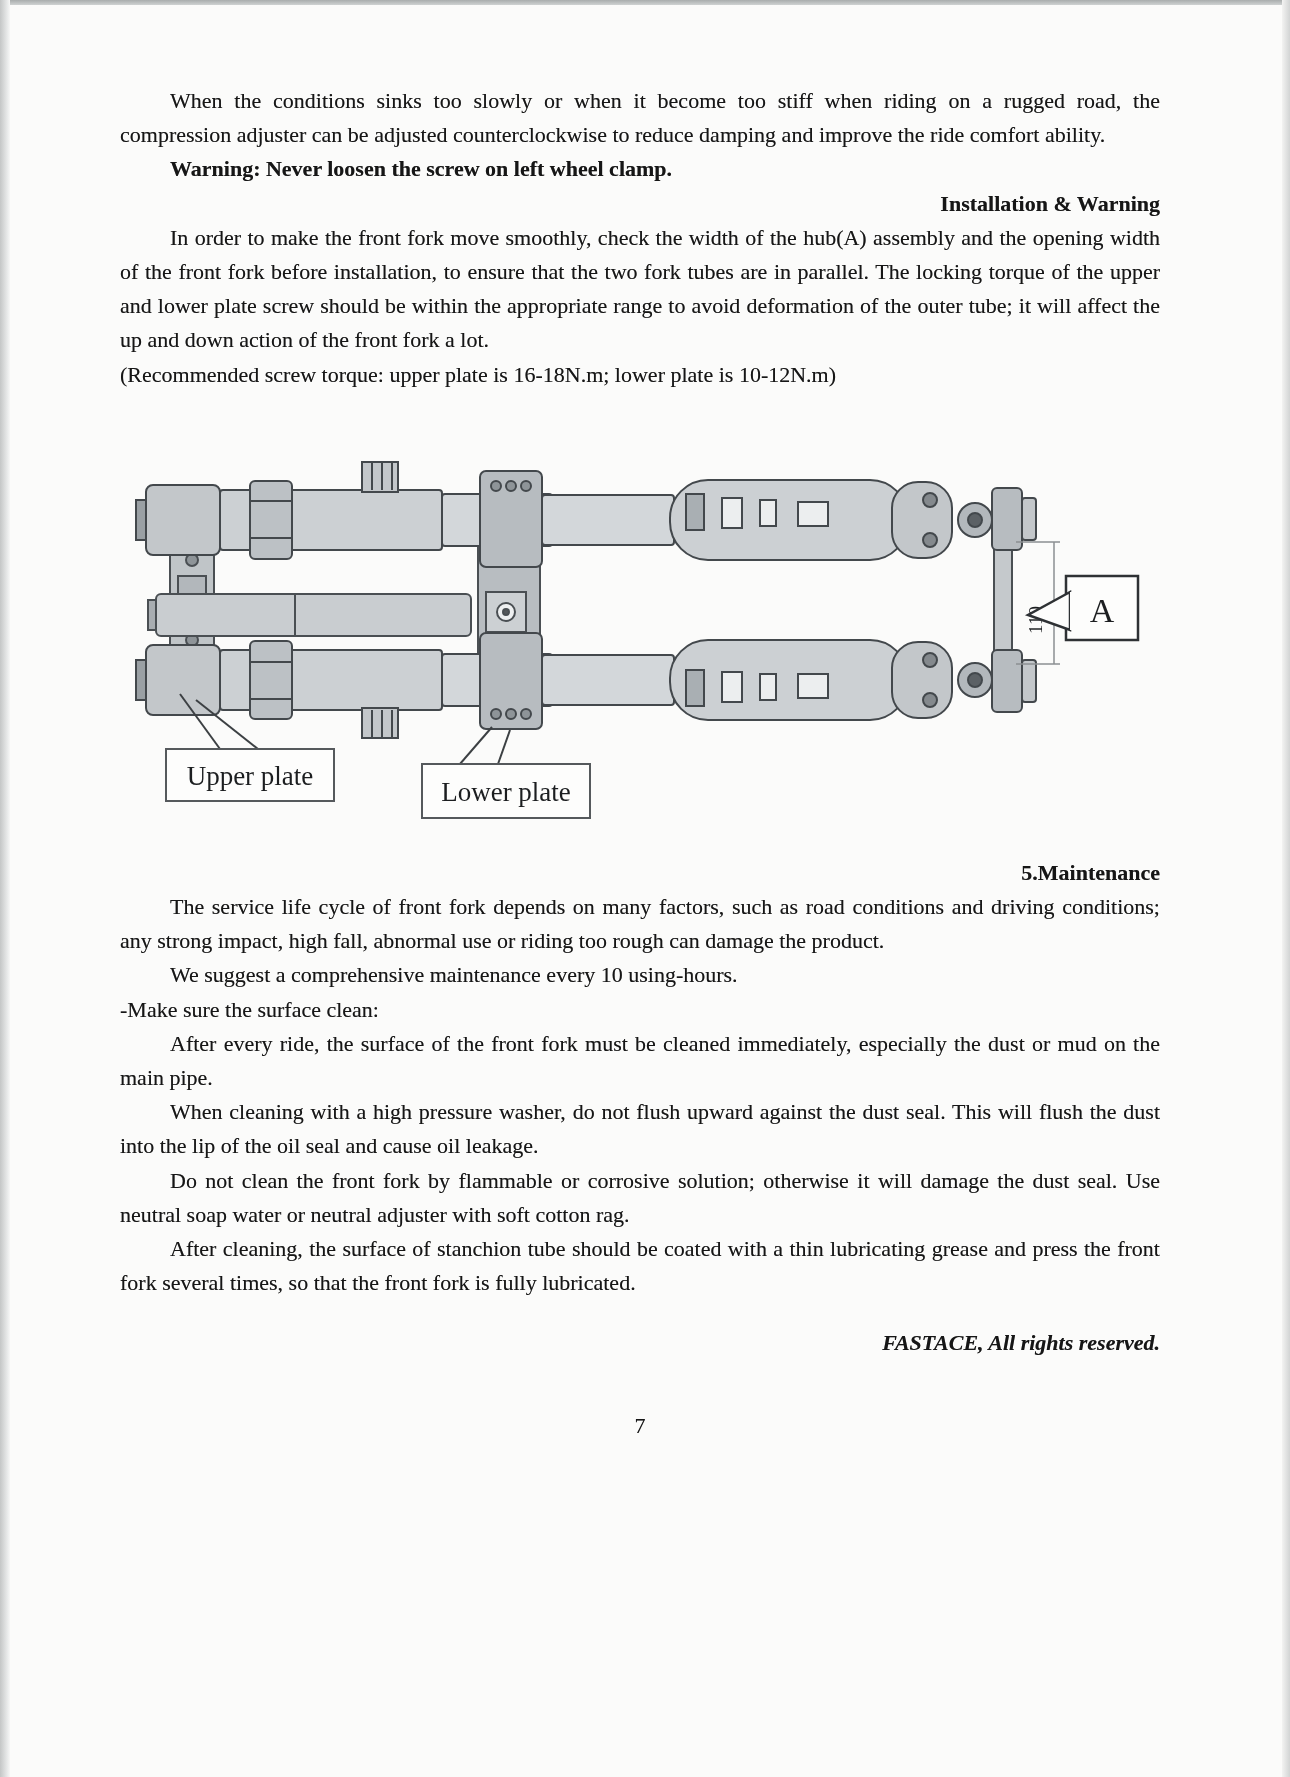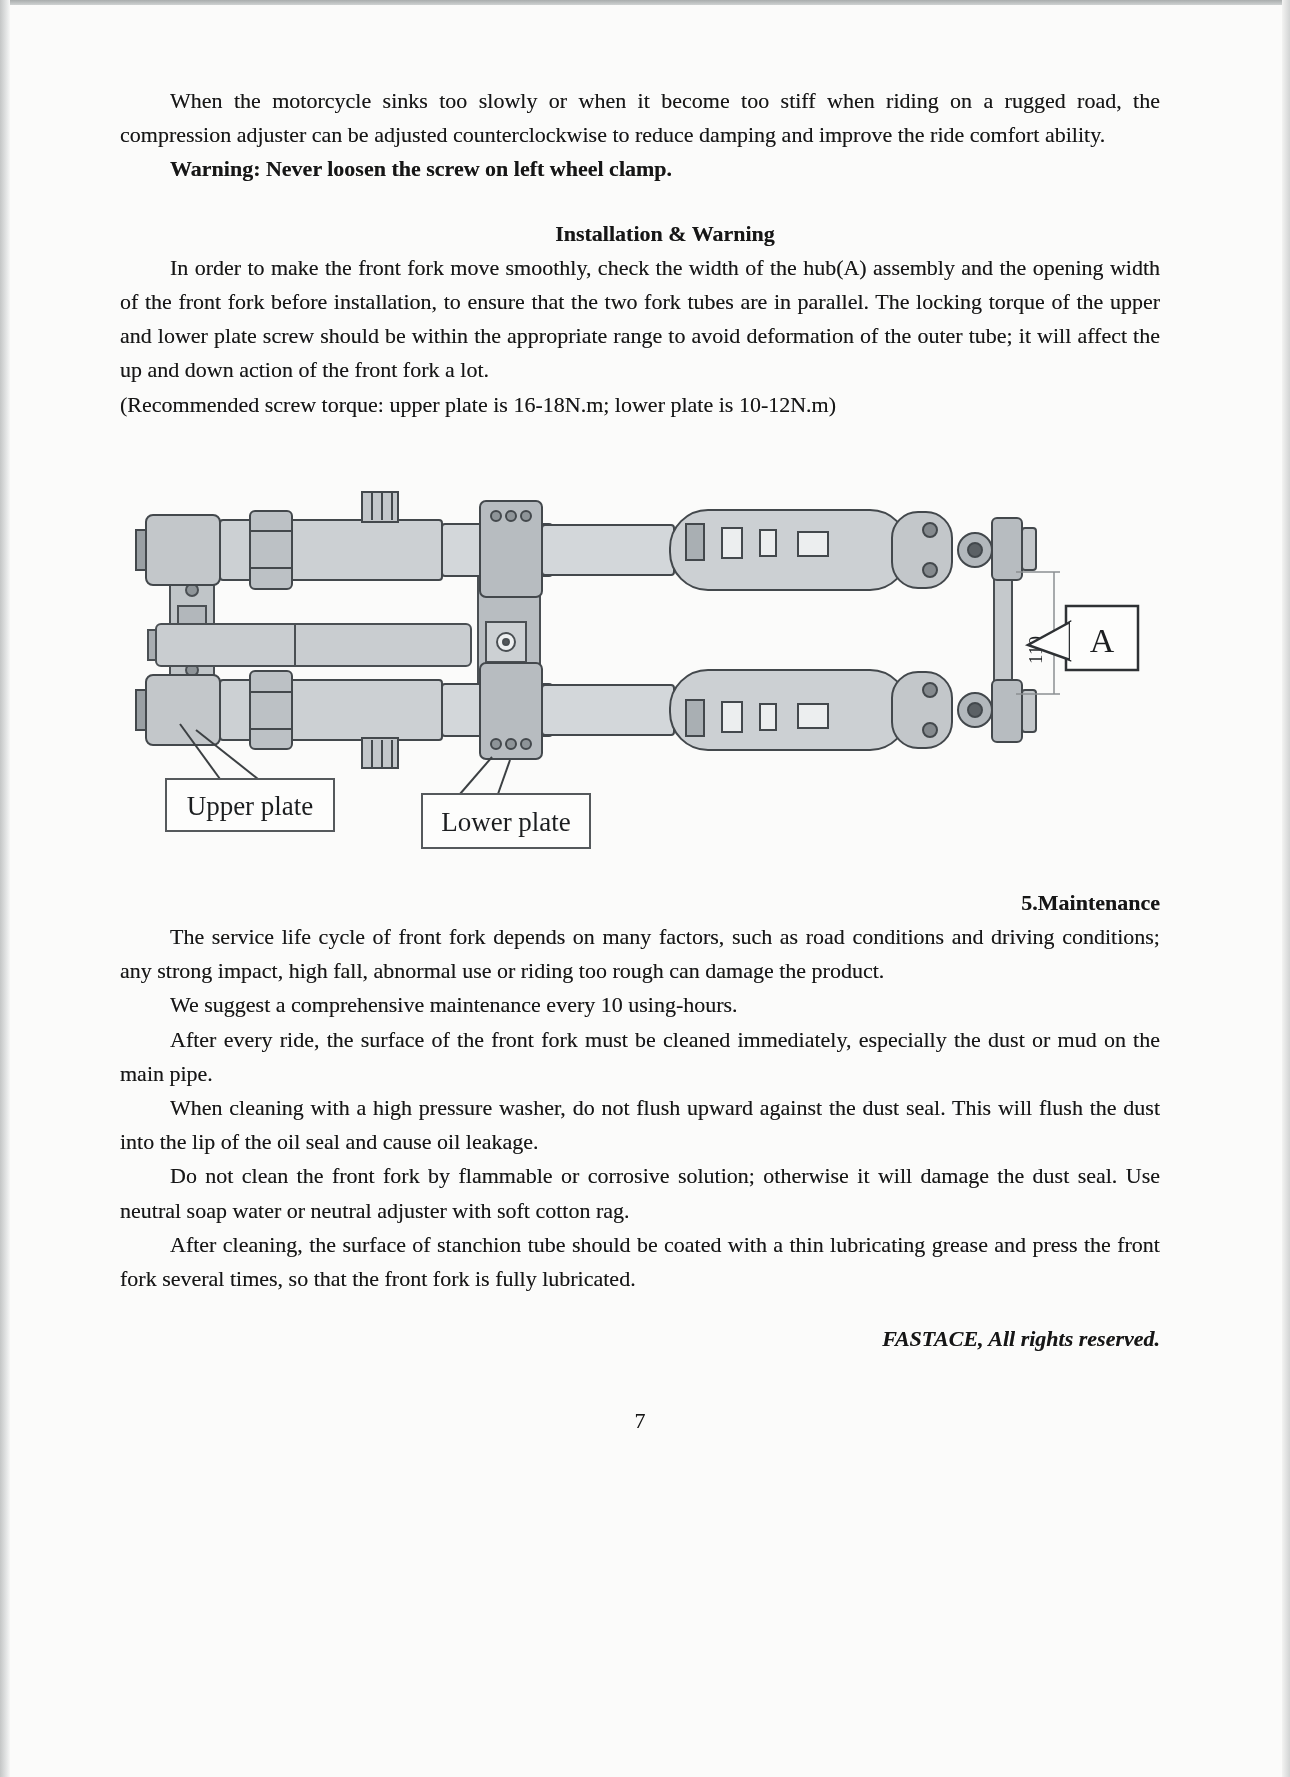--- a/index.html
+++ b/index.html
@@ -22,38 +22,38 @@
     position:absolute;top:0;left:0;
     width:1040px;height:1777px;
     padding:84px 130px 0 120px;
     box-sizing:content-box;
   }
   p{margin:0;font-size:22px;line-height:34.2px;text-align:justify;
     text-shadow:0 0 .6px rgba(20,20,20,.45);}
   p.ind{text-indent:50px;}
   p.noind{text-indent:0;}
   .bold{font-weight:bold;}
-  .h1{margin-top:30px;font-weight:bold;text-indent:50px;text-align:center;}
+  .h1{font-weight:bold;text-indent:50px;text-align:right;}
   .h2{margin-top:32px;font-weight:bold;text-align:right;}
   .h2 .num{display:inline-block;width:58px;}
   .diagram-wrap{position:relative;width:1010px;height:400px;margin:32px 0 0 10px;}
   .footer-right{margin-top:26px;text-align:right;font-style:italic;font-weight:bold;}
   .page-num{margin-top:48px;text-align:center;text-indent:0;}
   svg text{font-family:"Liberation Serif","DejaVu Serif",serif;fill:#1c1e20;}
 </style>
 </head>
 <body>
 
 <div class="edge-top"></div>
 <div class="edge-left"></div>
 <div class="edge-right"></div>
 
 <div class="sheet">
 
-  <p class="ind">When the motorcycle sinks too slowly or when it become too stiff when riding on a rugged road, the compression adjuster can be adjusted counterclockwise to reduce damping and improve the ride comfort ability.</p>
+  <p class="ind">When the conditions sinks too slowly or when it become too stiff when riding on a rugged road, the compression adjuster can be adjusted counterclockwise to reduce damping and improve the ride comfort ability.</p>
   <p class="ind bold">Warning: Never loosen the screw on left wheel clamp.</p>
 
   <p class="h1">Installation &amp; Warning</p>
   <p class="ind">In order to make the front fork move smoothly, check the width of the hub(A) assembly and the opening width of the front fork before installation, to ensure that the two fork tubes are in parallel. The locking torque of the upper and lower plate screw should be within the appropriate range to avoid deformation of the outer tube; it will affect the up and down action of the front fork a lot.</p>
   <p class="noind">(Recommended screw torque: upper plate is 16-18N.m; lower plate is 10-12N.m)</p>
 
   <div class="diagram-wrap">
     <svg width="1010" height="400" viewBox="0 0 1010 400">
 
       <g stroke="#4a4f53" stroke-width="2">
@@ -137,20 +137,21 @@
         <text x="376" y="377" font-size="27" text-anchor="middle">Lower plate</text>
       </g>
     </svg>
   </div>
 
   <p class="h2">
     <span class="num">5.</span><span>Maintenance</span>
   </p>
   <p class="ind">The service life cycle of front fork depends on many factors, such as road conditions and driving conditions; any strong impact, high fall, abnormal use or riding too rough can damage the product.</p>
   <p class="ind">We suggest a comprehensive maintenance every 10 using-hours.</p>
+  <p class="noind">-Make sure the surface clean:</p>
   <p class="ind">After every ride, the surface of the front fork must be cleaned immediately, especially the dust or mud on the main pipe.</p>
   <p class="ind">When cleaning with a high pressure washer, do not flush upward against the dust seal. This will flush the dust into the lip of the oil seal and cause oil leakage.</p>
   <p class="ind">Do not clean the front fork by flammable or corrosive solution; otherwise it will damage the dust seal. Use neutral soap water or neutral adjuster with soft cotton rag.</p>
   <p class="ind">After cleaning, the surface of stanchion tube should be coated with a thin lubricating grease and press the front fork several times, so that the front fork is fully lubricated.</p>
 
   <p class="footer-right">FASTACE, All rights reserved.</p>
   <p class="page-num">7</p>
 </div>
 
 </body></html>

